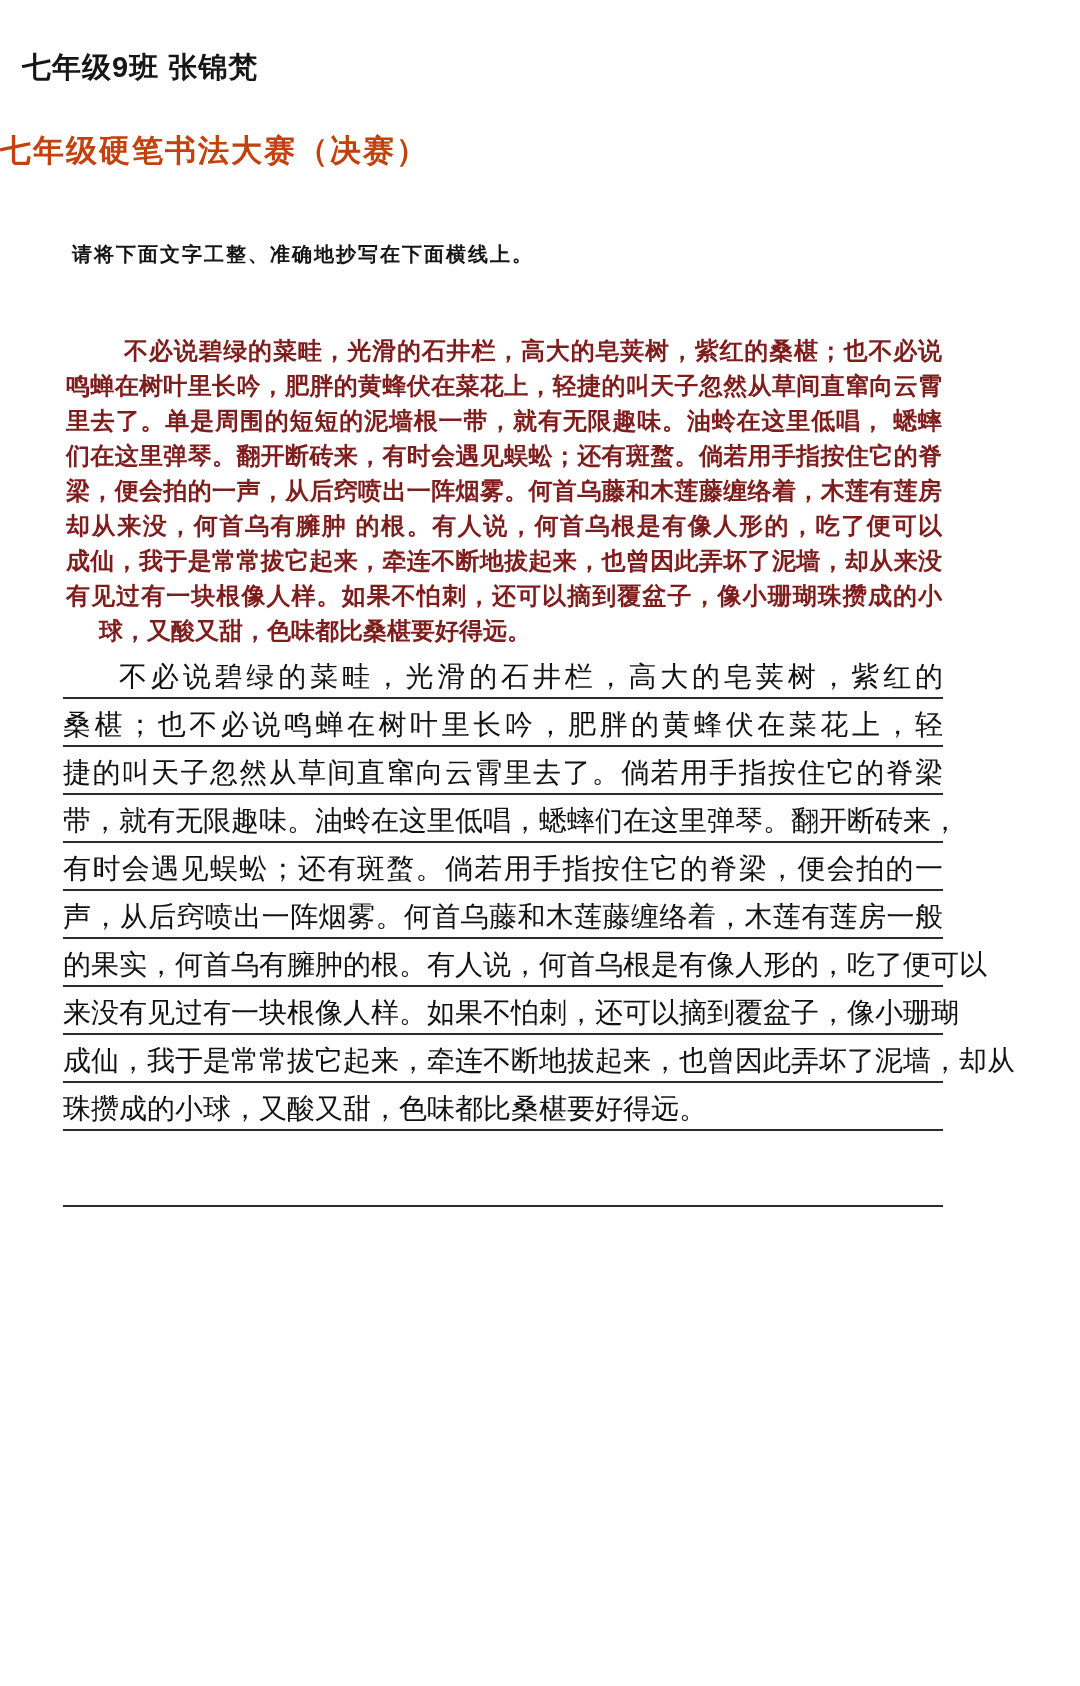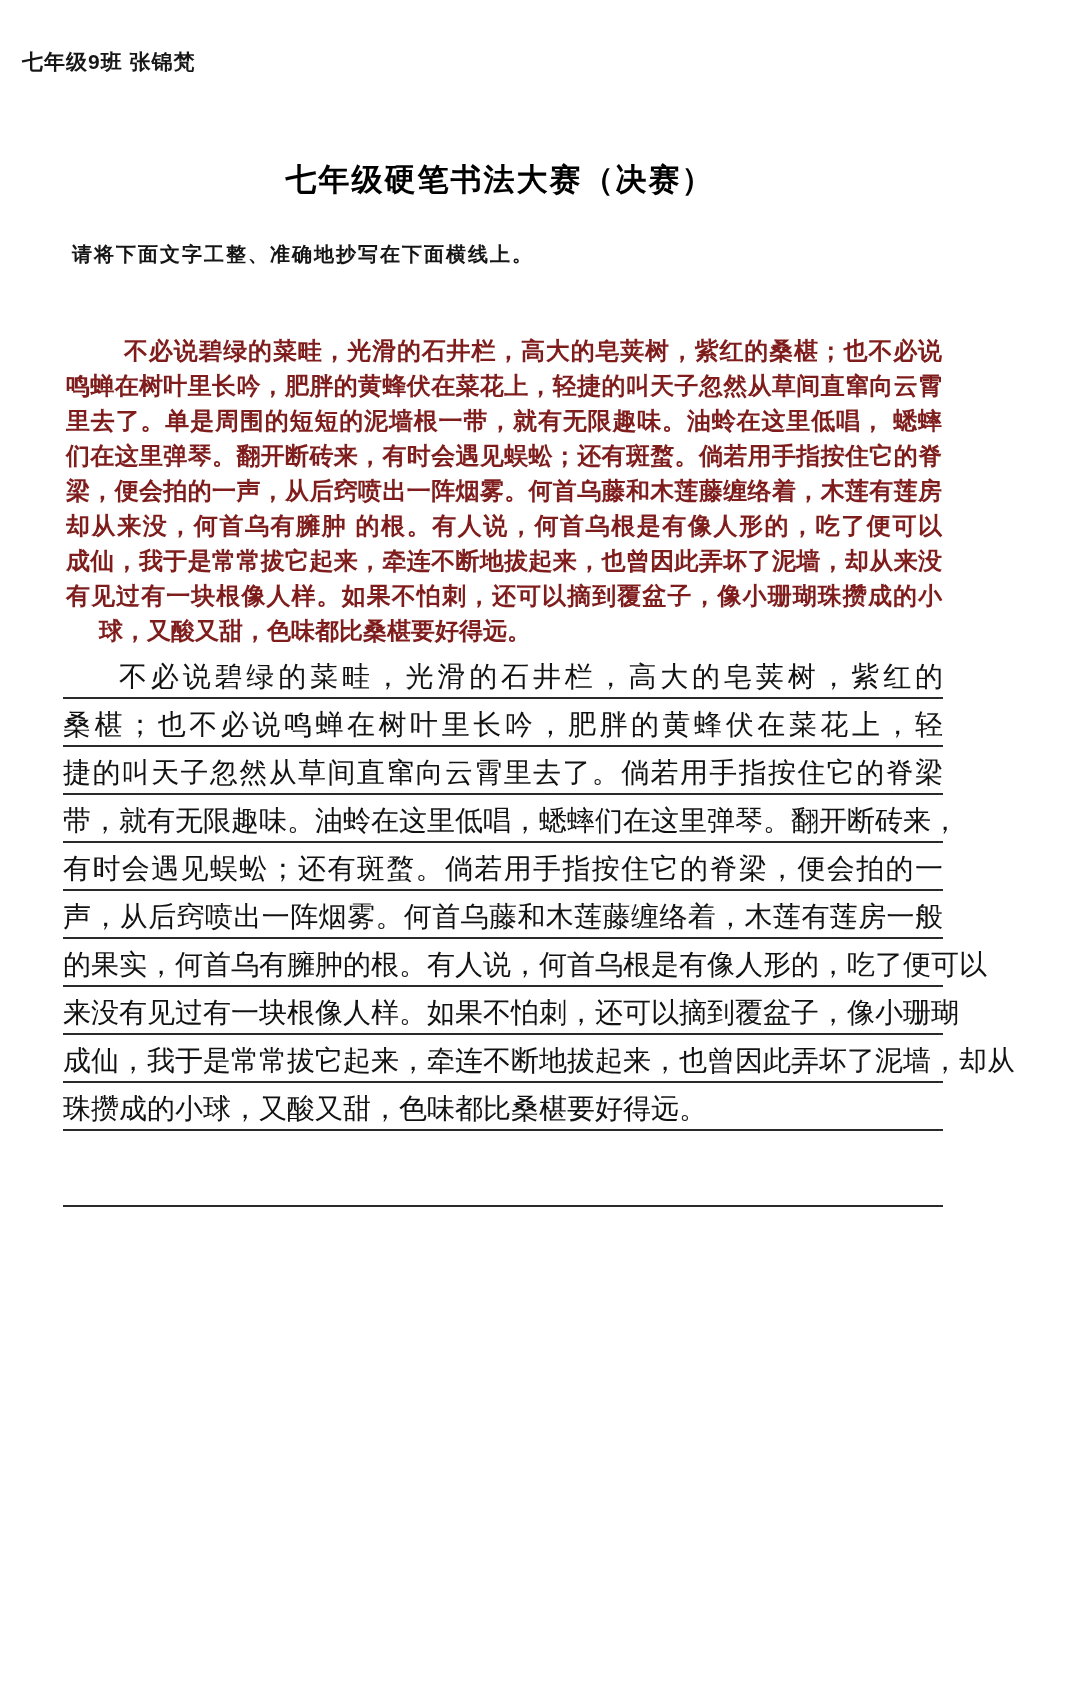--- a/index.html
+++ b/index.html
@@ -7,26 +7,26 @@
     position:relative;
     width:1080px;height:1686px;
     margin:0 auto;
     background:#ffffff;
     font-family:"Liberation Sans",sans-serif;
     color:#1b1b1b;
     overflow:hidden;
   }
   .student-name{
     position:absolute;top:48px;left:22px;
-    font-size:21px;font-weight:700;letter-spacing:1px;color:#161616;
+    font-size:29px;font-weight:700;letter-spacing:1px;color:#161616;
   }
   .title{
     position:absolute;top:130px;left:0;width:1000px;
-    text-align:center;font-size:31px;font-weight:800;
-    letter-spacing:2px;color:#000000;margin-top:29px;
+    text-align:left;font-size:31px;font-weight:800;
+    letter-spacing:2px;color:#c2410c;
   }
   .instruction{
     position:absolute;top:241px;left:72px;
     font-family:"DejaVu Serif",serif;
     font-size:20px;font-weight:700;letter-spacing:2px;color:#151515;
   }
   .printed-paragraph{
     position:absolute;top:333px;left:66px;width:876px;
     font-size:24px;font-weight:700;color:#7f1d1d;
   }

